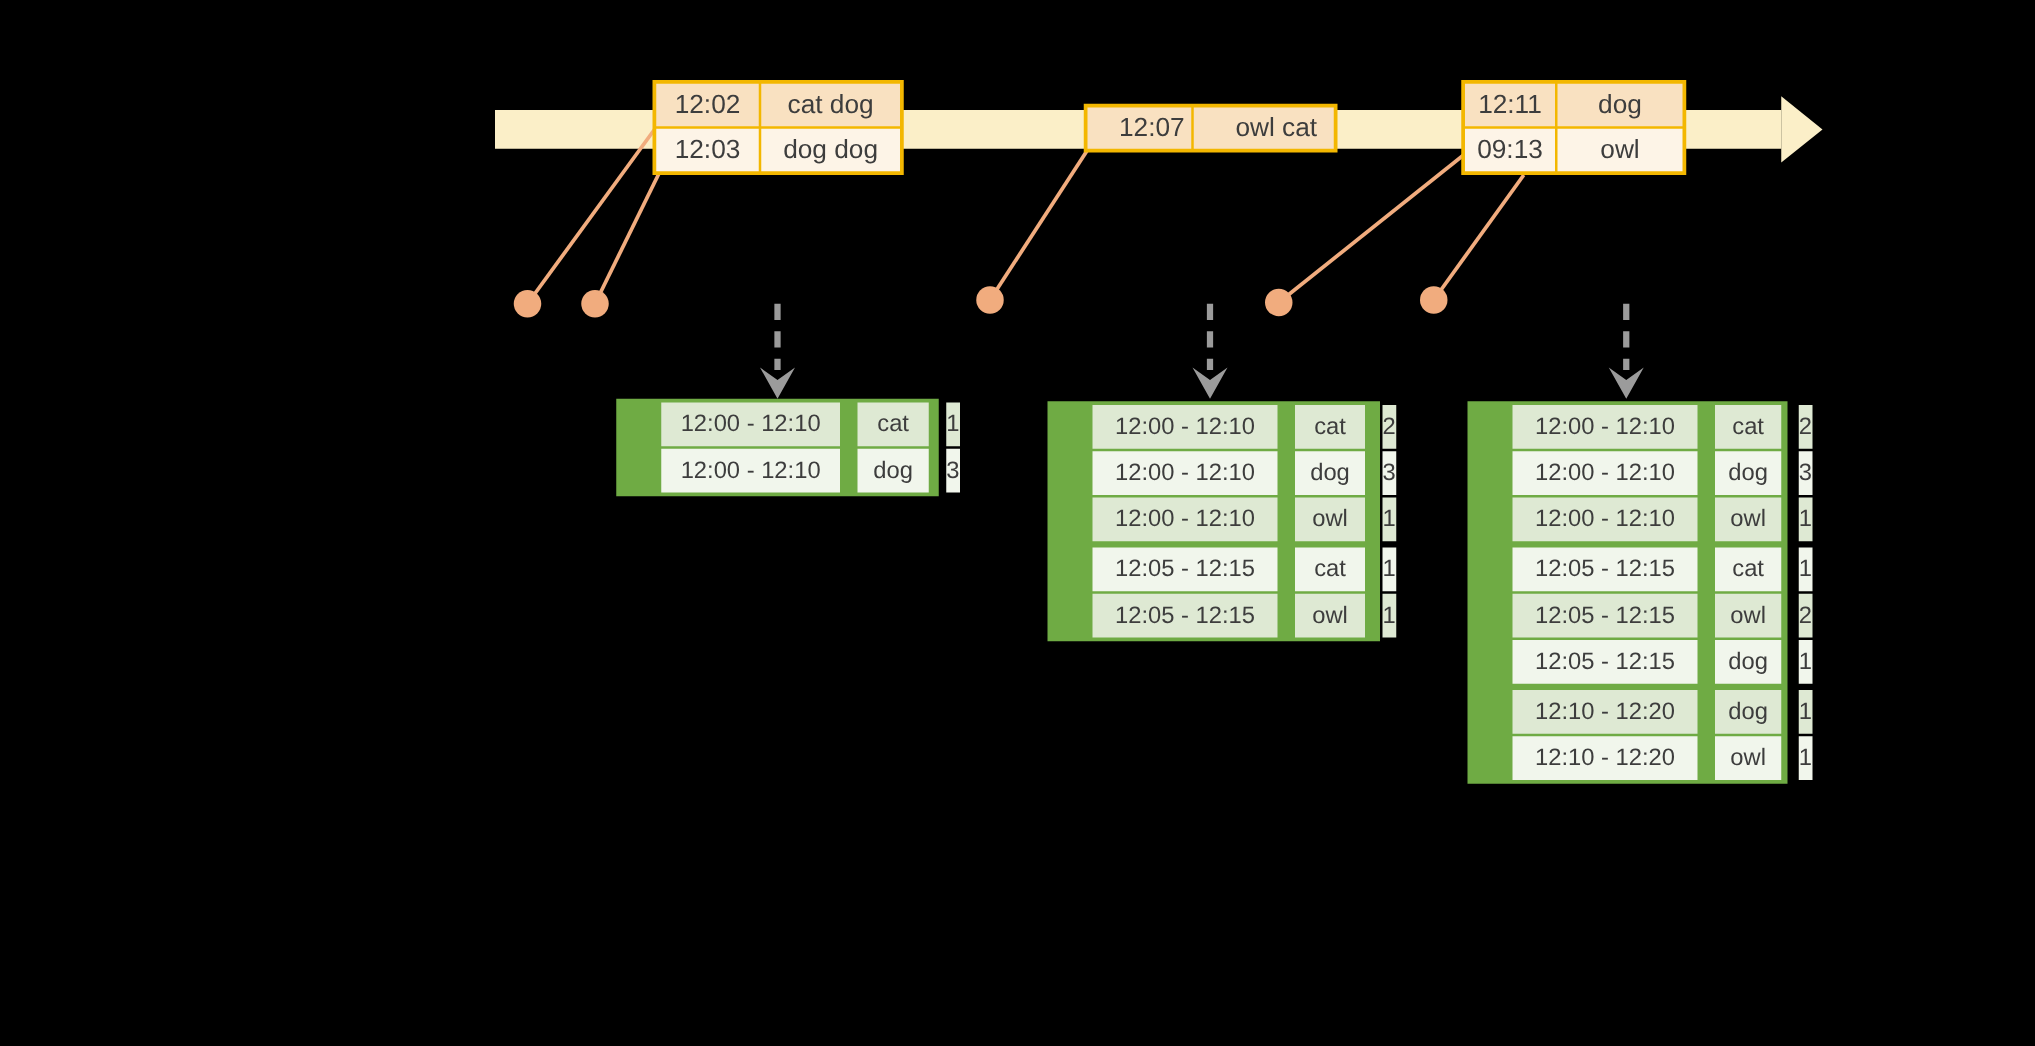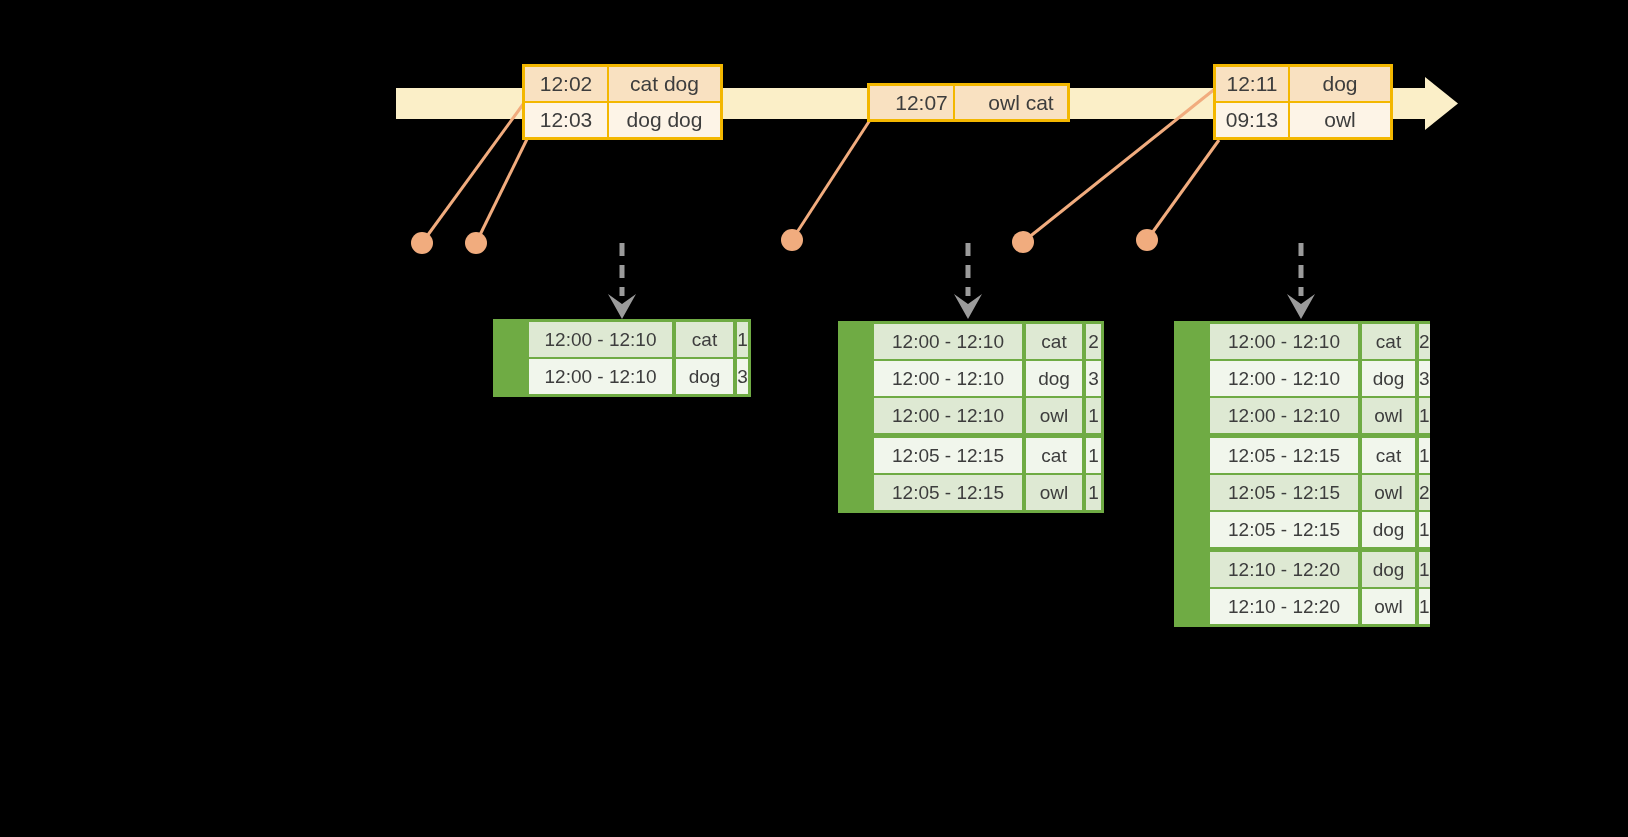--- a/index.html
+++ b/index.html
@@ -40,27 +40,27 @@
     display:flex;align-items:center;justify-content:center;
     font-size:21px;height:34px;
   }
   .event-box.single .cell{height:33px;padding-left:20px;}
   .fill-dark .cell{background:var(--event-row-dark);}
   .fill-light .cell{background:var(--event-row-light);}
   #event-box-1{left:522px;top:64px;width:201px;}
   #event-box-1 .event-row{grid-template-columns:82px 1fr;}
   #event-box-2{left:867px;top:83px;width:203px;}
   #event-box-2 .event-row{grid-template-columns:83px 1fr;}
-  #event-box-3{left:1213px;top:64px;width:180px;}
+  #event-box-3{left:1169px;top:64px;width:180px;}
   #event-box-3 .event-row{grid-template-columns:72px 1fr;}
 
   .result-table{
     position:absolute;z-index:3;background:var(--result-border);padding:3px;box-sizing:border-box;
   }
-  .result-row{display:grid;gap:4px;margin-top:2px;padding-left:33px;}
+  .result-row{display:grid;gap:14px;margin-top:2px;padding-left:33px;}
   .result-row:first-child{margin-top:0;}
   .result-row.group-start{margin-top:5px;}
   .result-table .cell{
     display:flex;align-items:center;justify-content:center;
     font-size:19px;height:35px;
   }
   .result-row.dark .cell{background:var(--result-row-dark);}
   .result-row.light .cell{background:var(--result-row-light);}
   #result-table-1{left:493px;top:319px;width:258px;}
   #result-table-1 .result-row{grid-template-columns:143px 57px 1fr;}

